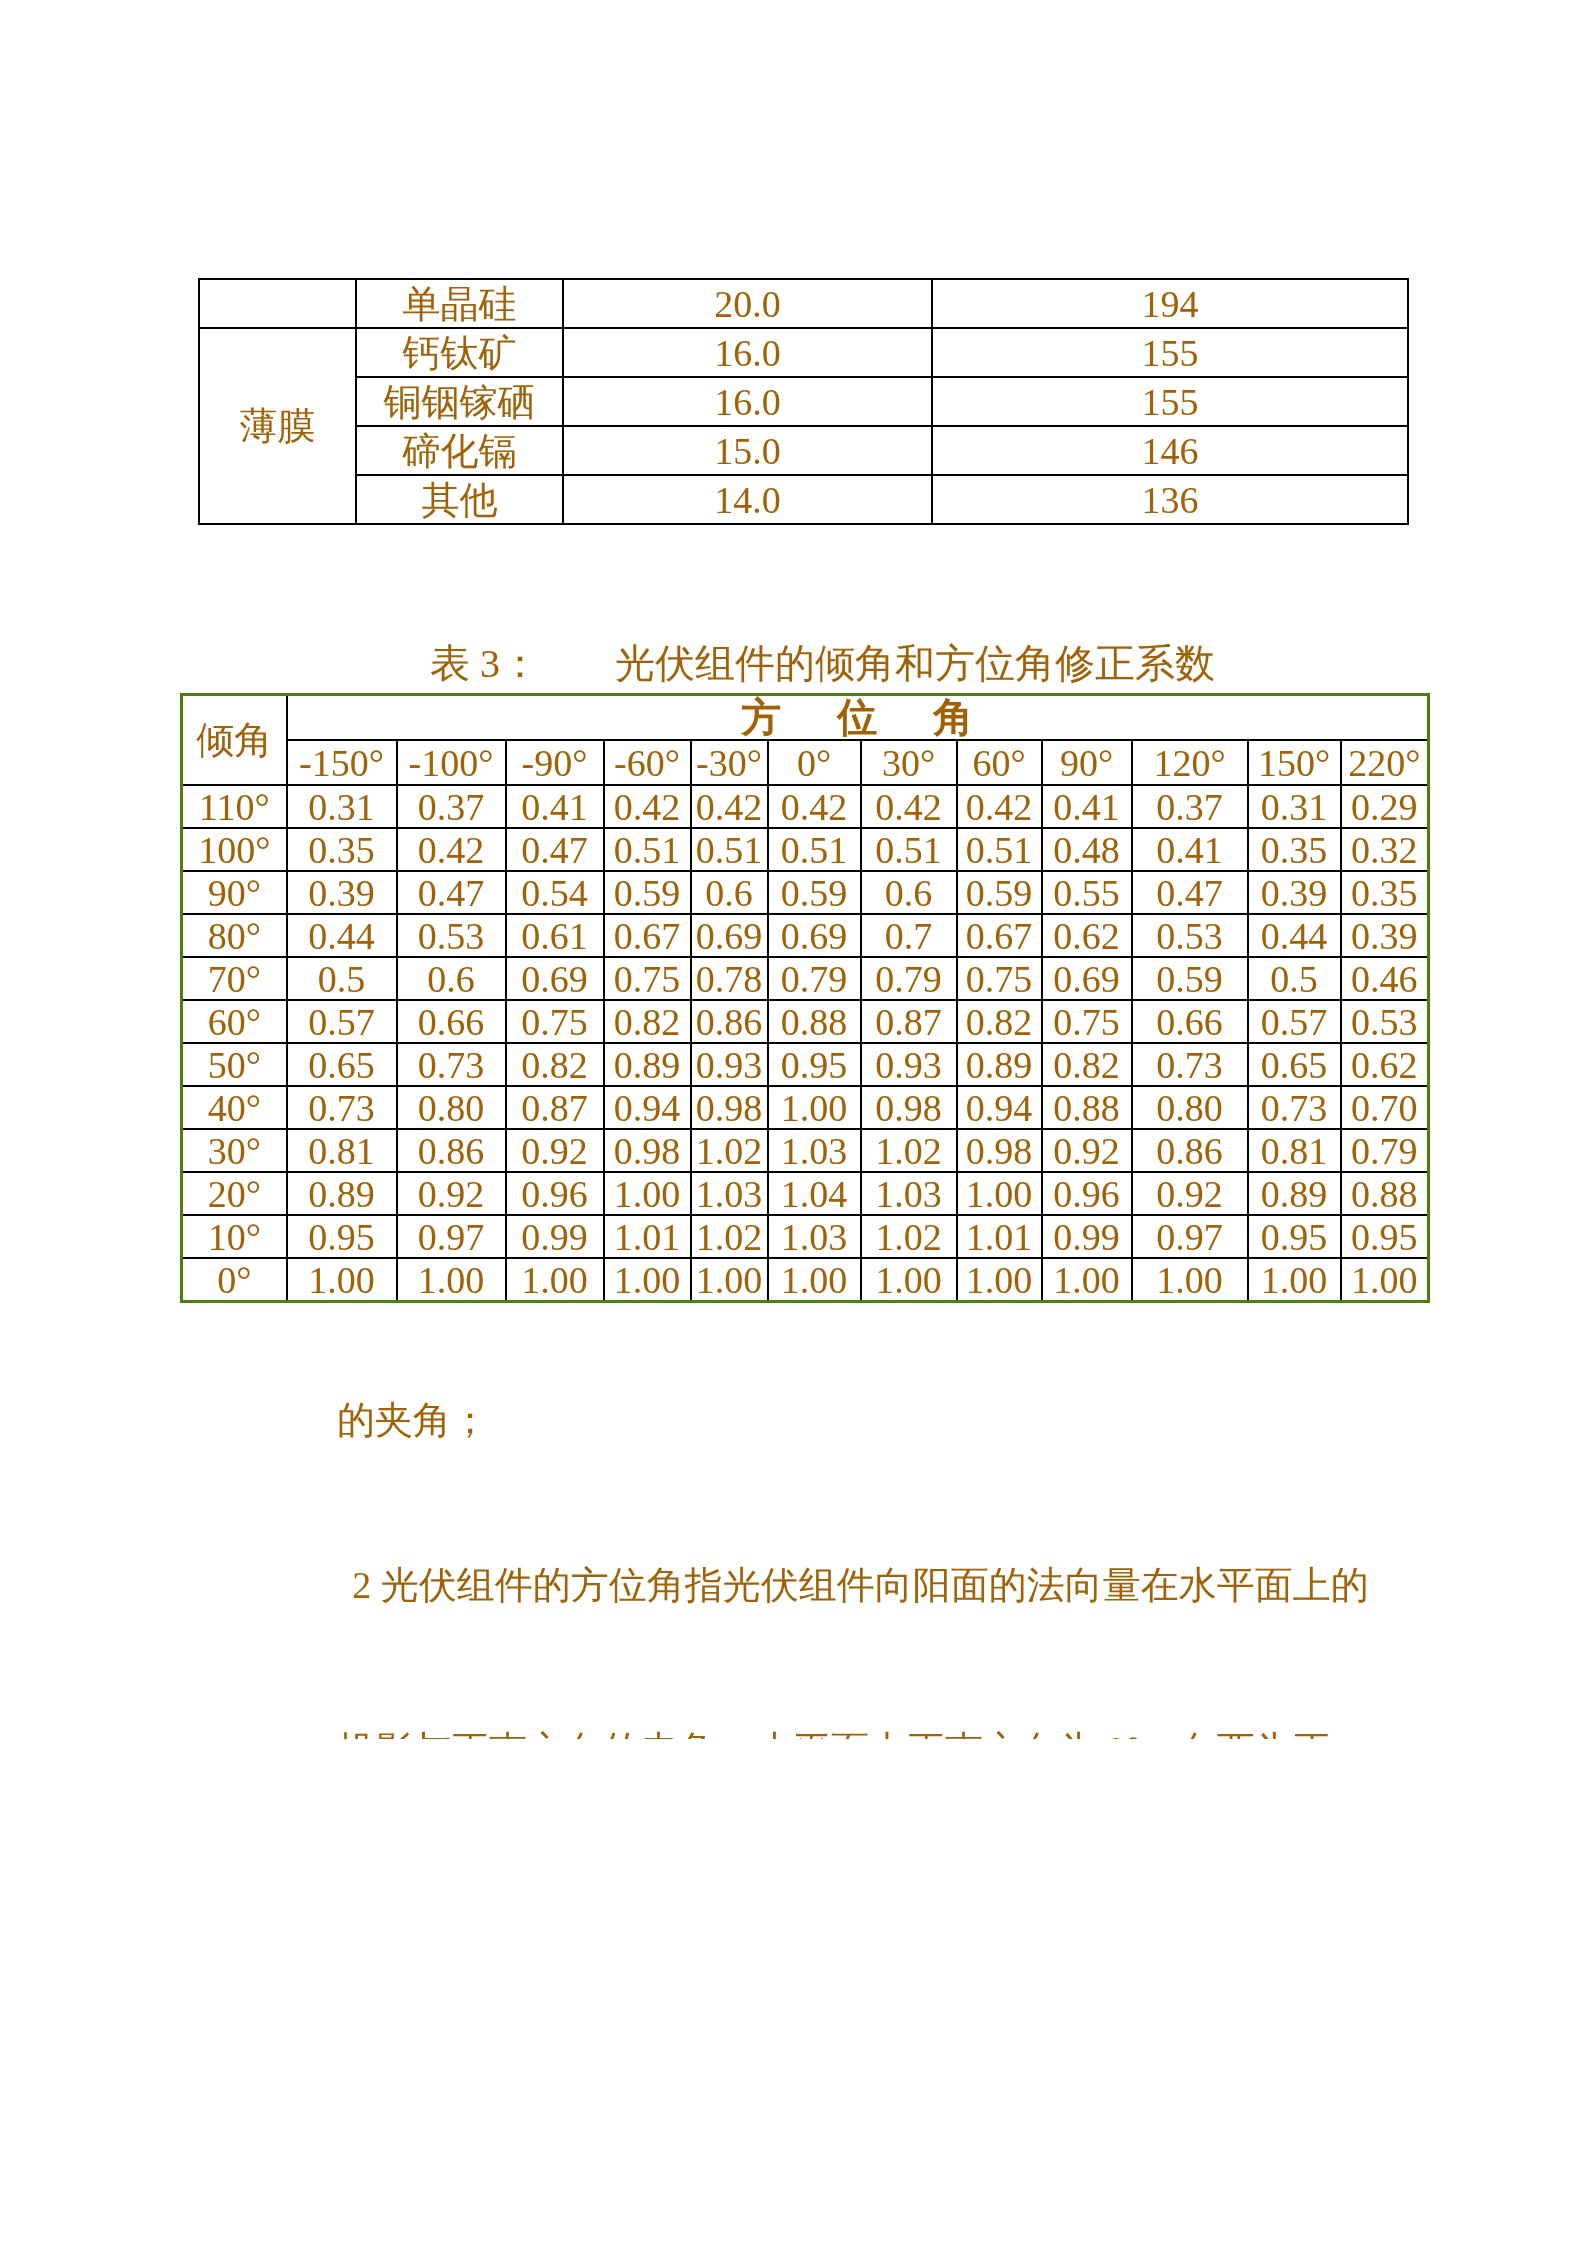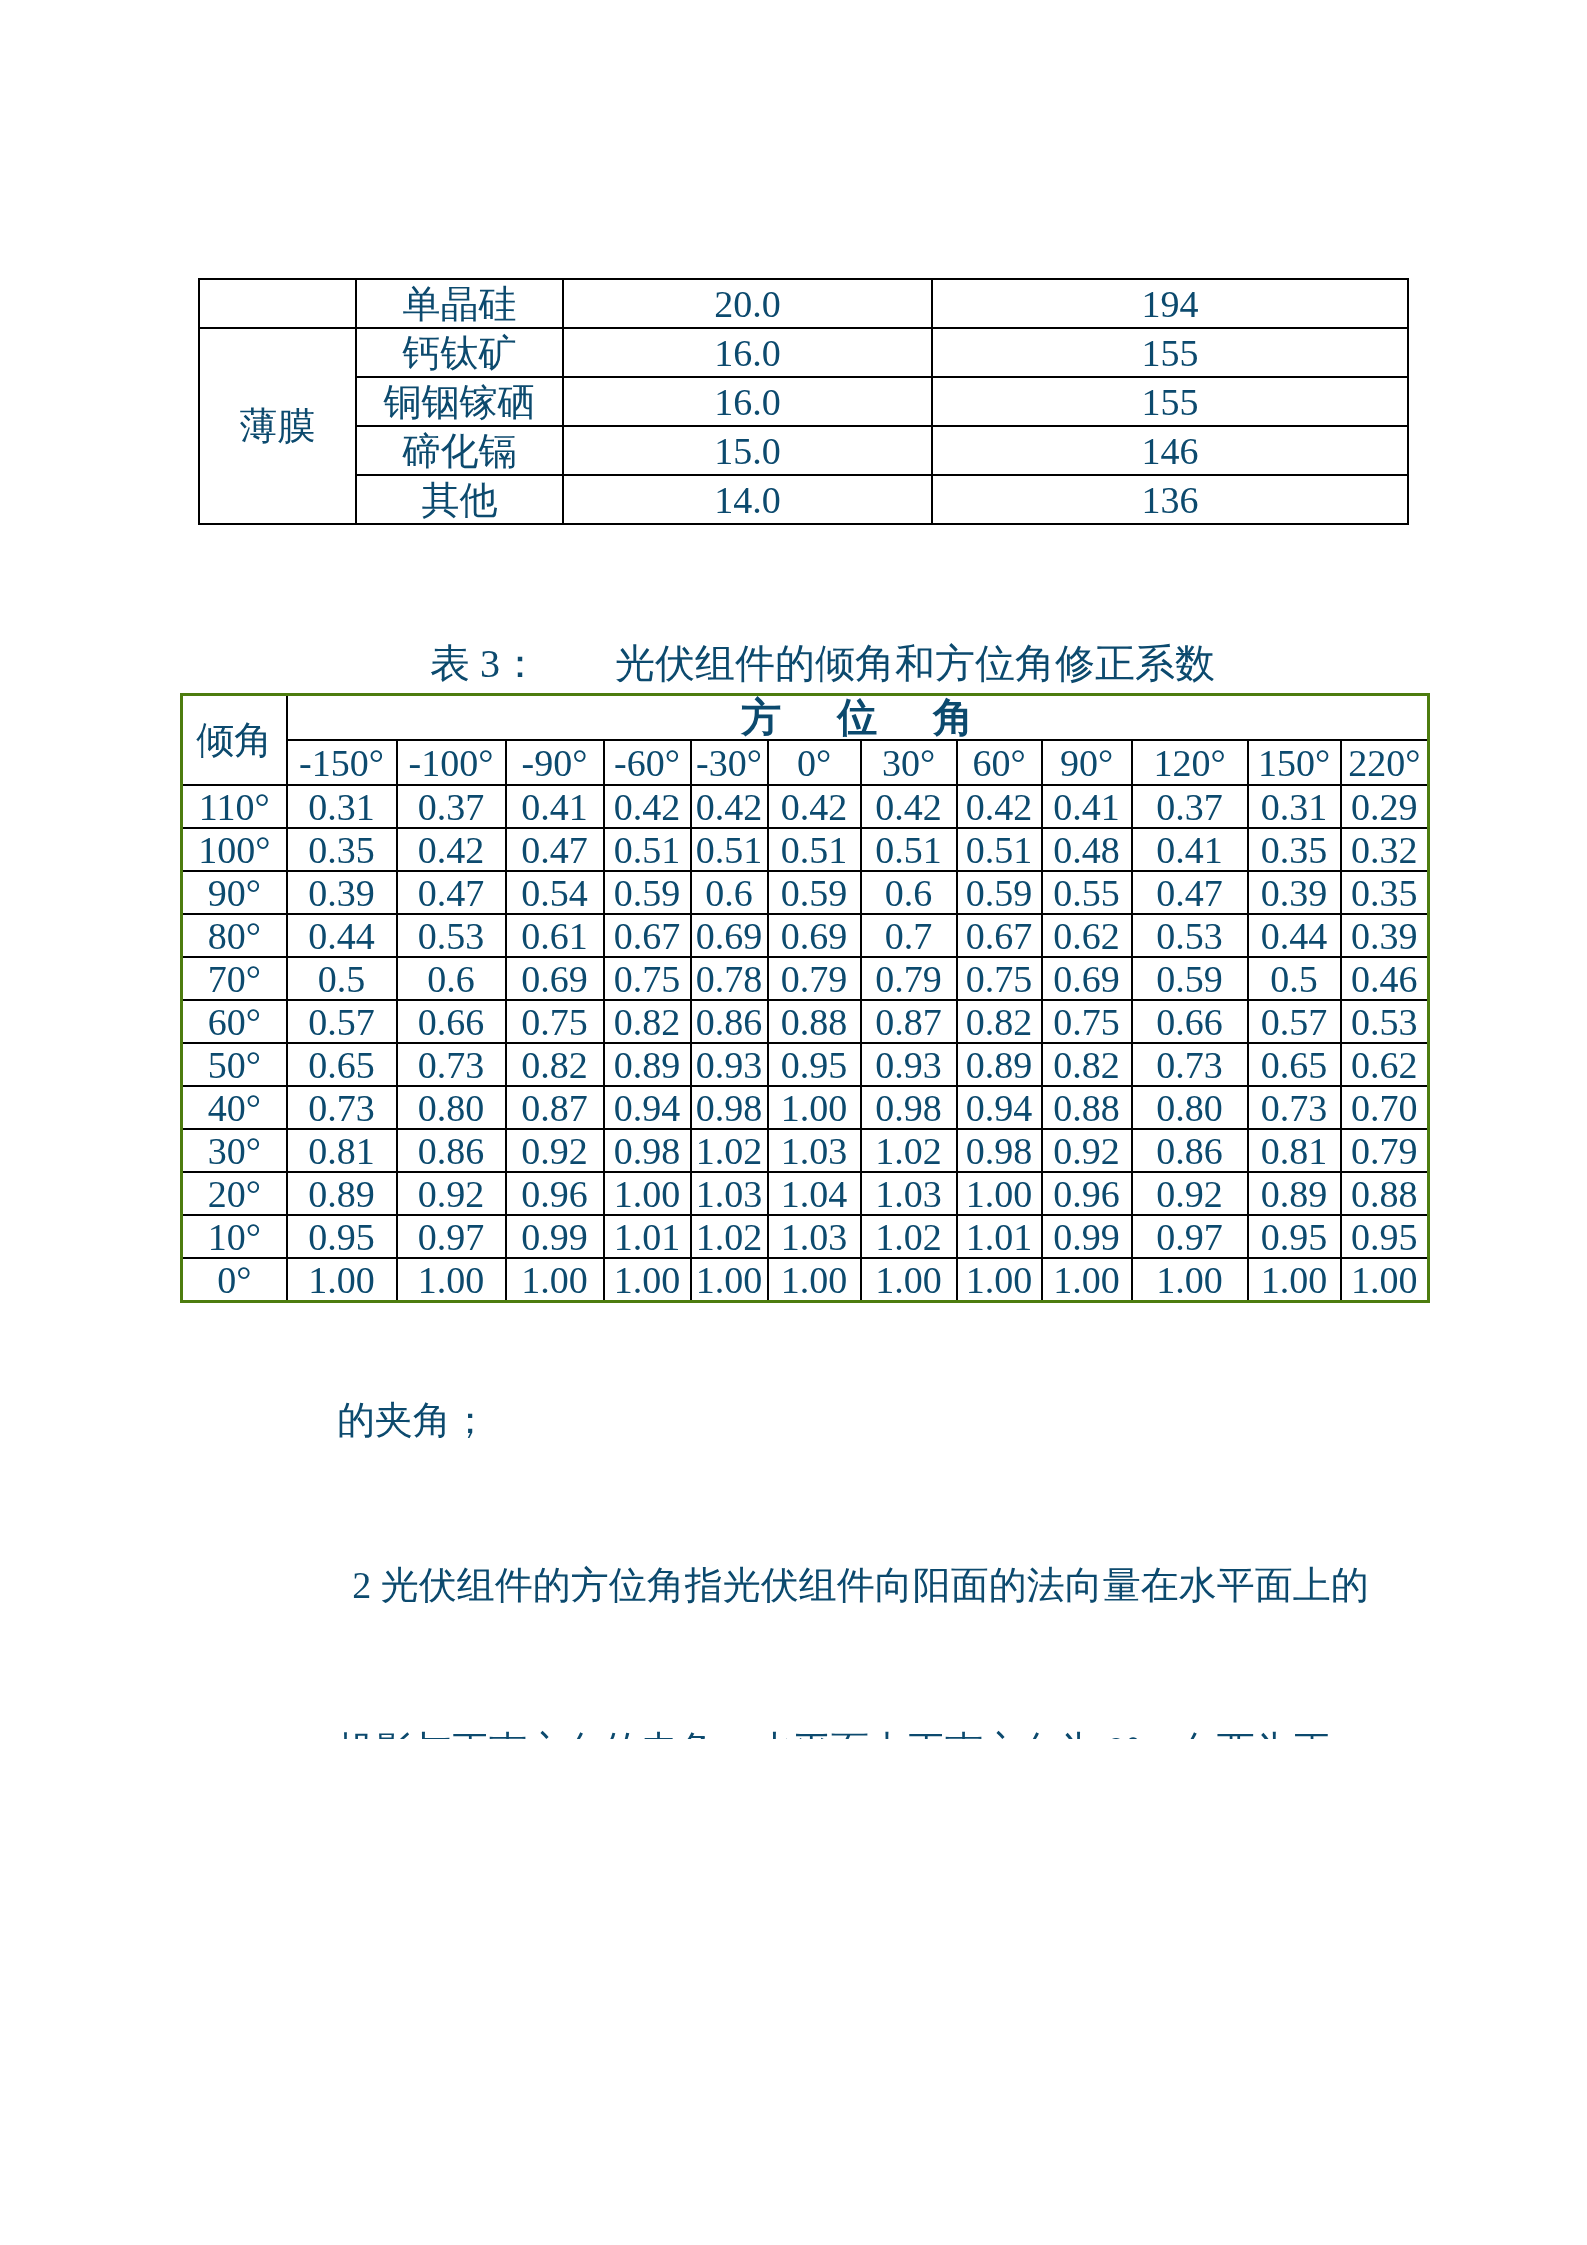--- a/index.html
+++ b/index.html
@@ -1,17 +1,17 @@
 <!DOCTYPE html>
 <html><head>
 <meta charset="utf-8">
 <style>
   html,body{margin:0;padding:0;background:#ffffff;}
   .page{position:relative;width:1587px;height:1739px;background:#fff;
-        font-family:"Liberation Serif","DejaVu Serif",serif;color:#0c4a6e;overflow:hidden;}
+        font-family:"Liberation Serif","DejaVu Serif",serif;color:#a16207;overflow:hidden;}
   table{border-collapse:collapse;table-layout:fixed;}
 
   
   .t2{position:absolute;left:198px;top:278px;}
   .t2 td{border:2px solid #000;height:47px;text-align:center;vertical-align:middle;
          padding:0;font-size:38px;line-height:1;}
 
   
   .t3{position:absolute;left:180px;top:693px;border:3px solid #4d7c0f;}
   .t3 th,.t3 td{border:2px solid #000;text-align:center;vertical-align:middle;

